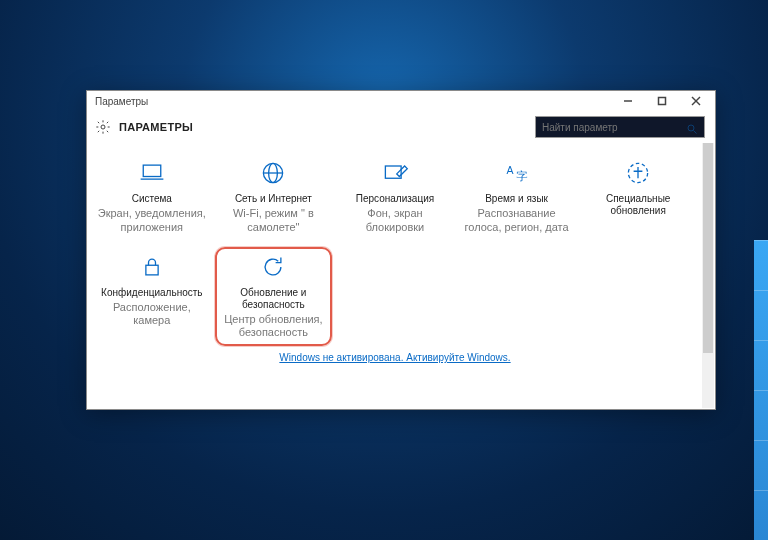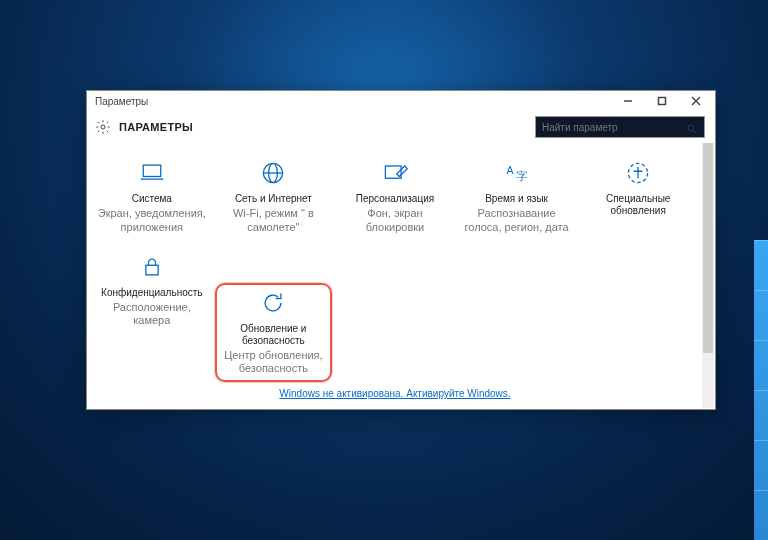--- a/index.html
+++ b/index.html
@@ -56,21 +56,20 @@
     padding: 6px 2px; cursor:pointer;
   }
   .tile .ticon { width:28px; height:28px; color:#0a6bc6; display:flex; align-items:center; justify-content:center; margin-bottom:6px; }
   .tile .ttitle { font-size:10px; color:#222; line-height:1.2; }
   .tile .tdesc  { font-size:11px;  color:#777; line-height:1.25; margin-top:2px; }
 
   .tile.highlight {
     border: 2px solid #e25b4a; border-radius: 10px;
     box-shadow: 0 0 0 1px rgba(226,91,74,0.3);
     padding: 4px 0;
-    margin-top: 36px;
   }
 
   .activation {
     text-align:center; font-size:10px; color:#0a6bc6; text-decoration:underline;
     margin-top: 6px; cursor:pointer;
   }
 
   .scrollbar {
     position:absolute; right:1px; top:52px; bottom:1px; width:12px; background:#f0f0f0;
   }

